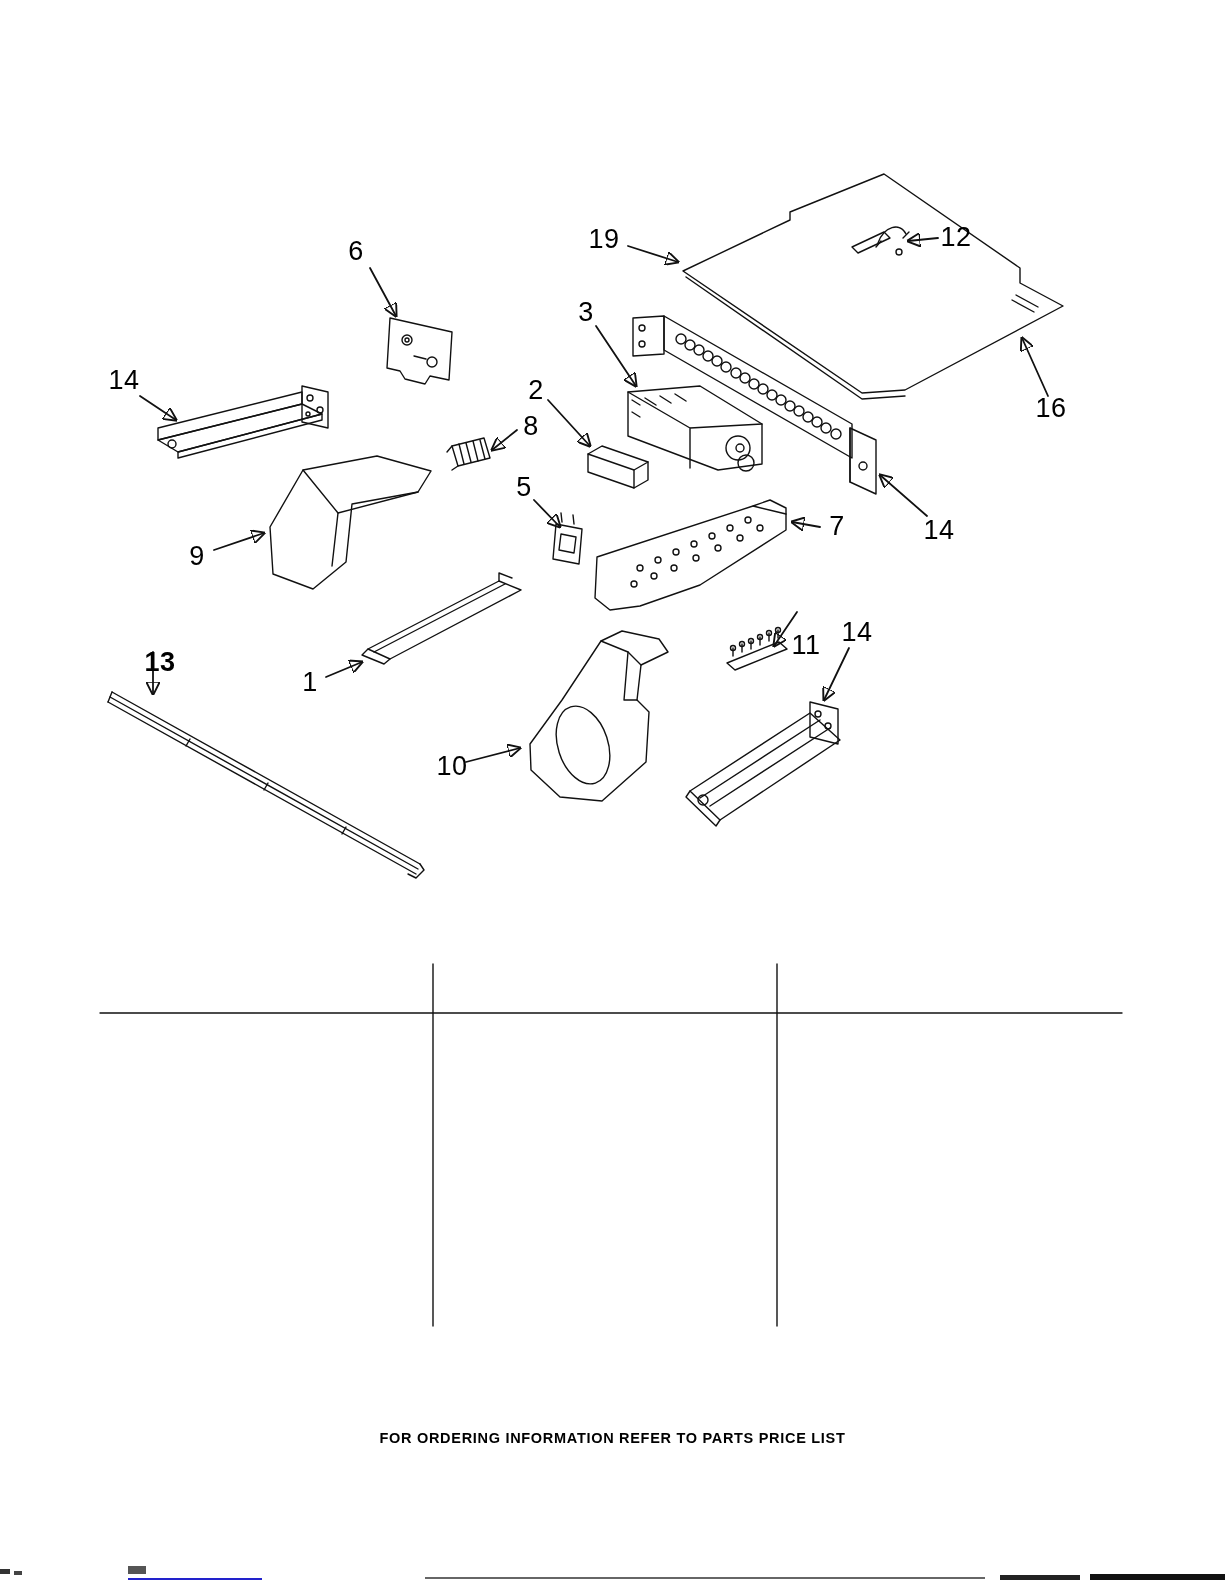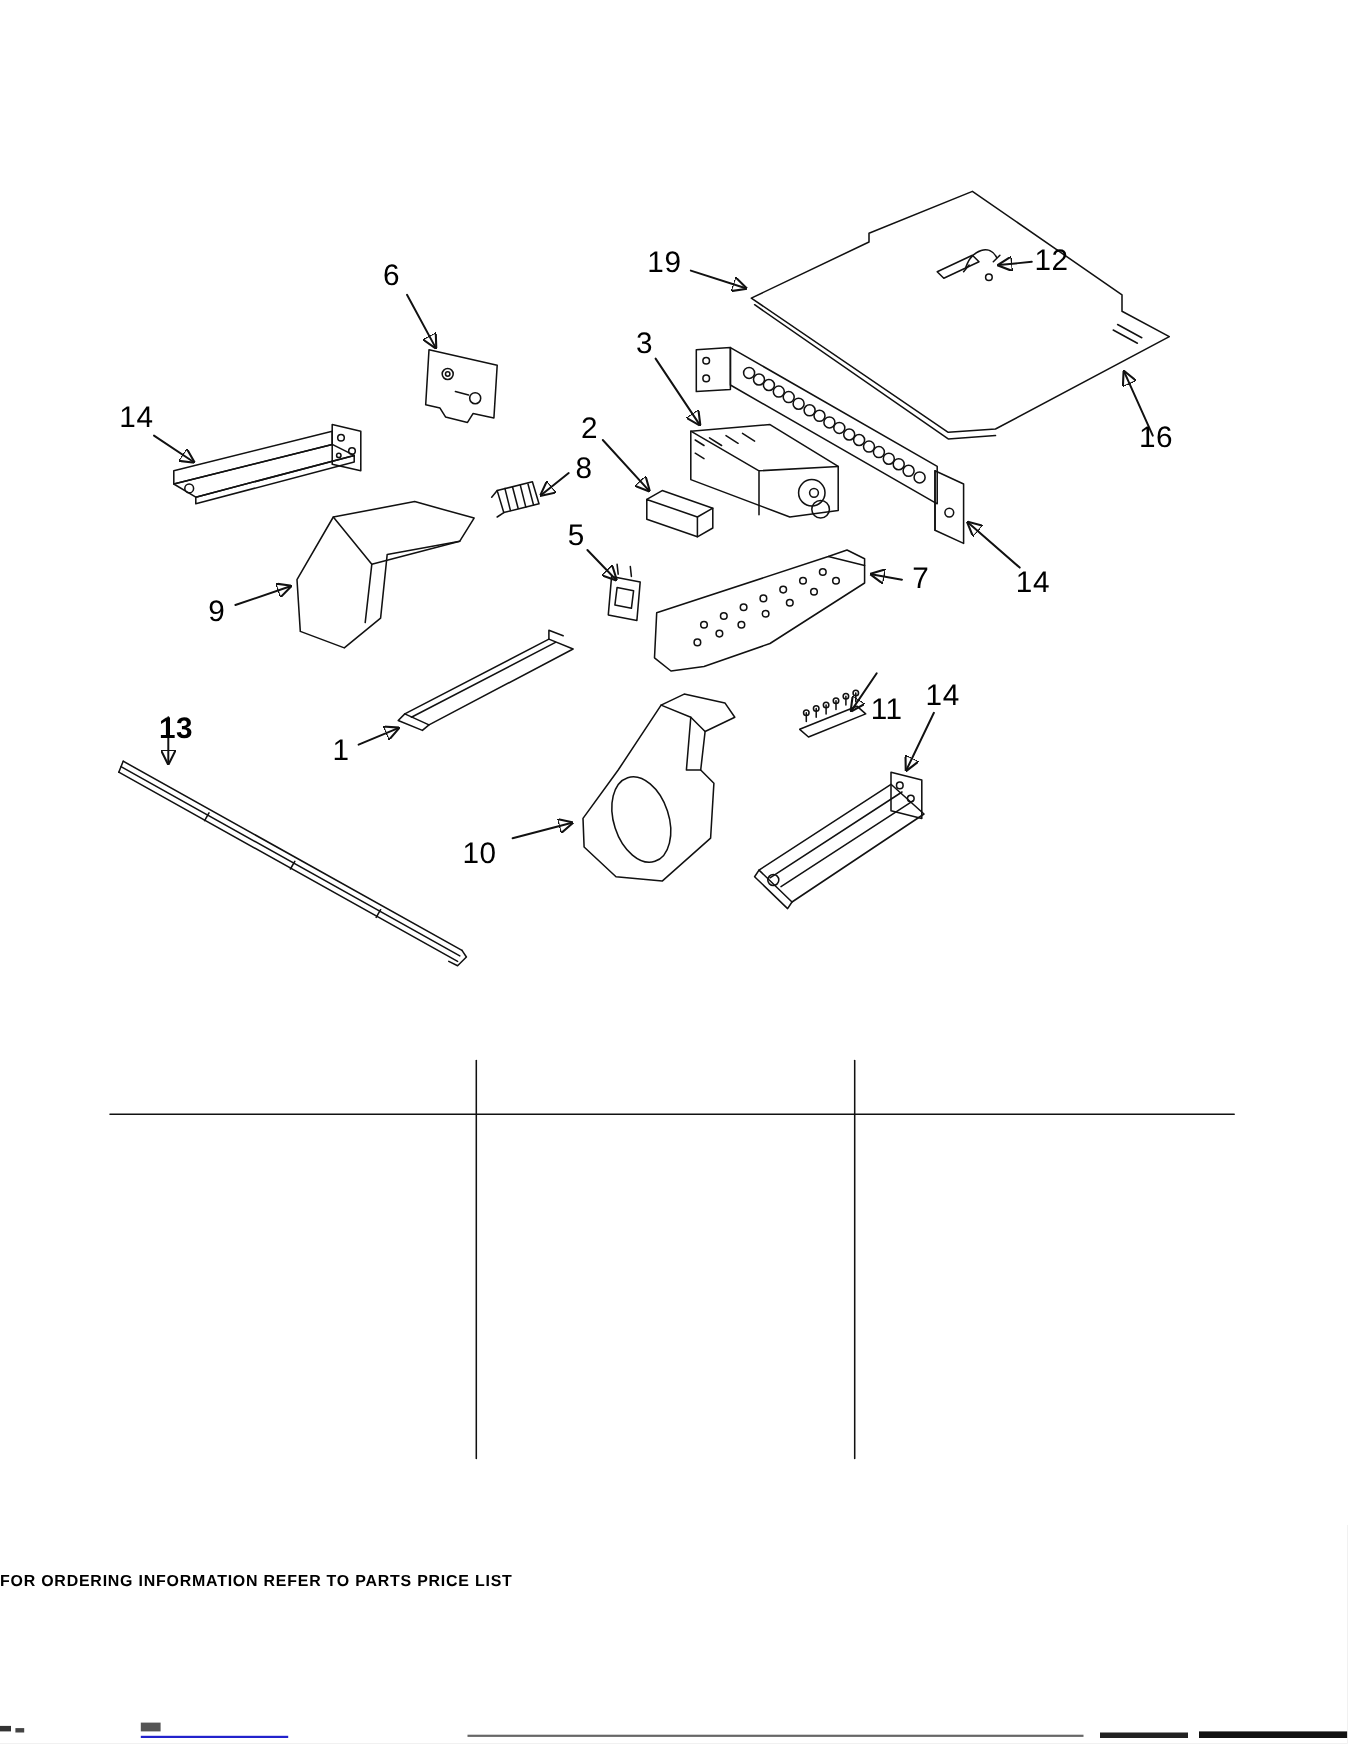--- a/index.html
+++ b/index.html
@@ -32,21 +32,21 @@
     line-height: 1;
     color: #000;
     white-space: nowrap;
     letter-spacing: 0.5px;
   }
   .footer-note {
     position: absolute;
     top: 1430px;
     left: 0;
     width: 100%;
-    text-align: left;
+    text-align: center;
     font-weight: bold;
     font-size: 14.5px;
     letter-spacing: 0.7px;
     color: #000;
   }
   .artifact { position: absolute; }
 </style>
 </head>
 <body>
 
@@ -242,30 +242,30 @@
     </g>
   </svg>
 
   <div class="callout" style="left:356px; top:251px;">6</div>
   <div class="callout" style="left:604px; top:239px;">19</div>
   <div class="callout" style="left:956px; top:237px;">12</div>
   <div class="callout" style="left:586px; top:312px;">3</div>
   <div class="callout" style="left:536px; top:390px;">2</div>
   <div class="callout" style="left:124px; top:380px;">14</div>
   <div class="callout" style="left:531px; top:426px;">8</div>
-  <div class="callout" style="left:1051px; top:398px;text-align:center;">16</div>
+  <div class="callout" style="left:1051px; top:408px;text-align:center;">16</div>
   <div class="callout" style="left:197px; top:556px;">9</div>
   <div class="callout" style="left:524px; top:487px;">5</div>
   <div class="callout" style="left:837px; top:526px;">7</div>
   <div class="callout" style="left:939px; top:530px;">14</div>
   <div class="callout" style="left:160px; top:662px;font-weight:bold;">13</div>
   <div class="callout" style="left:310px; top:682px;">1</div>
   <div class="callout" style="left:806px; top:600px;margin-top:45px;">11</div>
   <div class="callout" style="left:857px; top:632px;">14</div>
-  <div class="callout" style="left:436px; top:766px;margin-top:10px;">10</div>
+  <div class="callout" style="left:452px; top:766px;">10</div>
 
   <div class="footer-note">FOR ORDERING INFORMATION REFER TO PARTS PRICE LIST</div>
 
   <div class="artifact" style="left:0px; top:1569px; width:10px; height:5px; background:#333;"></div>
   <div class="artifact" style="left:14px; top:1571px; width:8px; height:4px; background:#444;"></div>
   <div class="artifact" style="left:128px; top:1566px; width:18px; height:8px; background:#555;"></div>
   <div class="artifact" style="left:128px; top:1578px; width:134px; height:2px; background:#2222cc;"></div>
   <div class="artifact" style="left:425px; top:1577px; width:560px; height:2px; background:#666;"></div>
   <div class="artifact" style="left:1000px; top:1575px; width:80px; height:5px; background:#222;"></div>
   <div class="artifact" style="left:1090px; top:1574px; width:135px; height:6px; background:#111;"></div>

